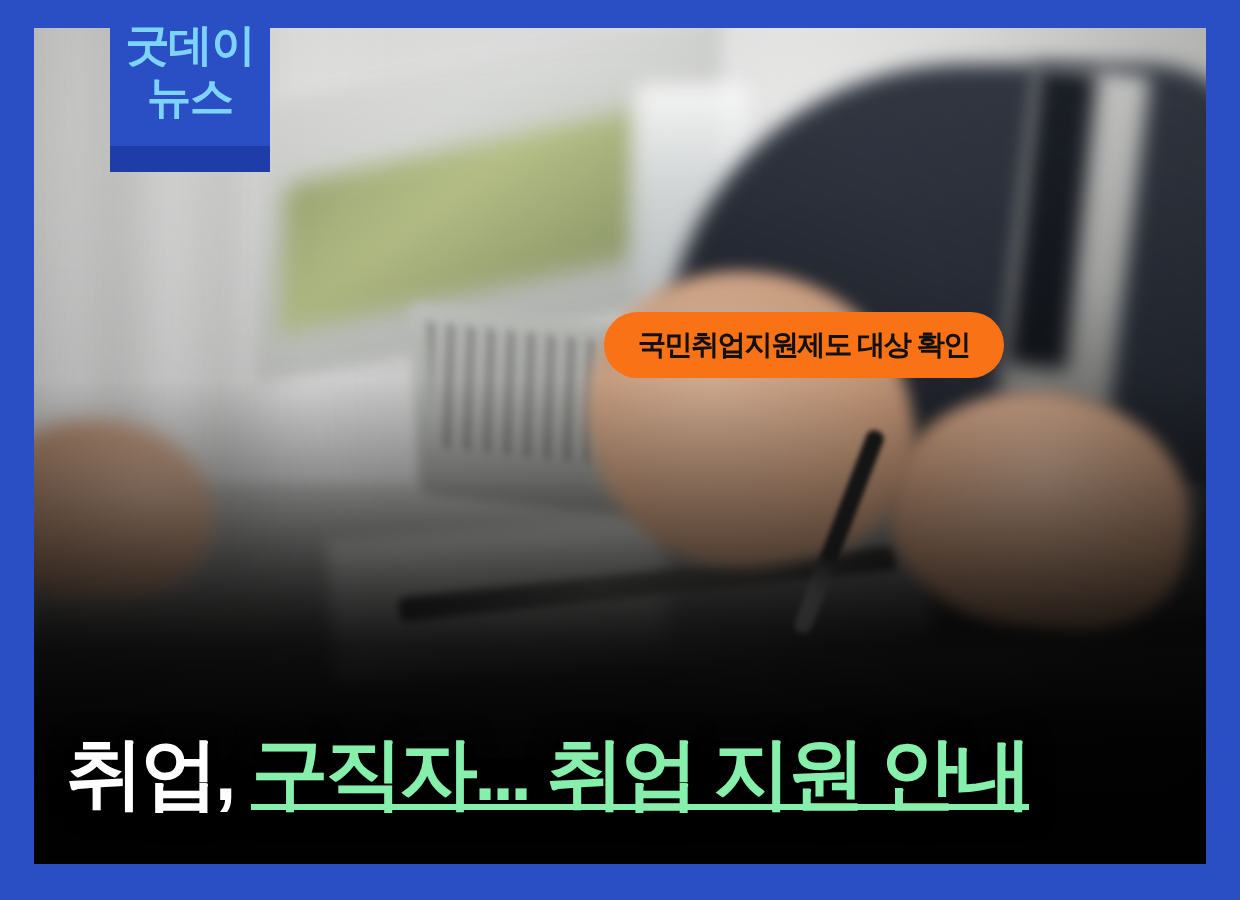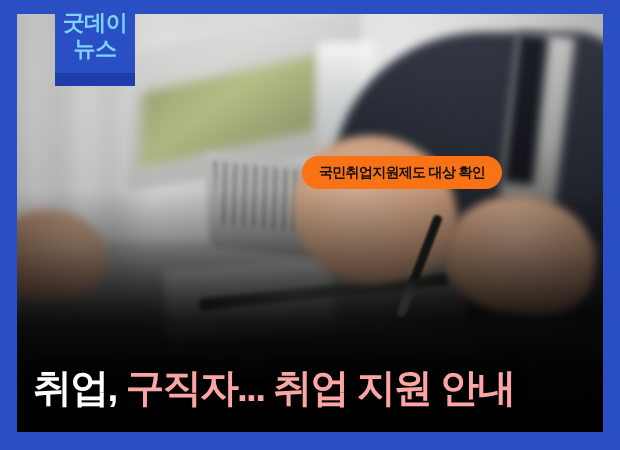--- a/index.html
+++ b/index.html
@@ -293,21 +293,21 @@
     font-size: 39px;
     font-weight: bold;
     line-height: 1.22;
     letter-spacing: -1.8px;
     white-space: nowrap;
     text-shadow:
       0 2px 5px rgba(0,0,0,0.85),
       0 0 14px rgba(0,0,0,0.6);
   }
   .tx-white  { color: #ffffff; margin-top: 36px; }
-  .tx-yellow { color: #fca5a5; }
+  .tx-yellow { color: #86efac; text-decoration: underline; }
 </style>
 </head>
 <body>
 
 <div id="thumbnail-card">
 
   <div id="photo-stage">
     <div id="photo-base"></div>
     <div id="wall-streaks"></div>
     <div id="laptop-screen"></div>

